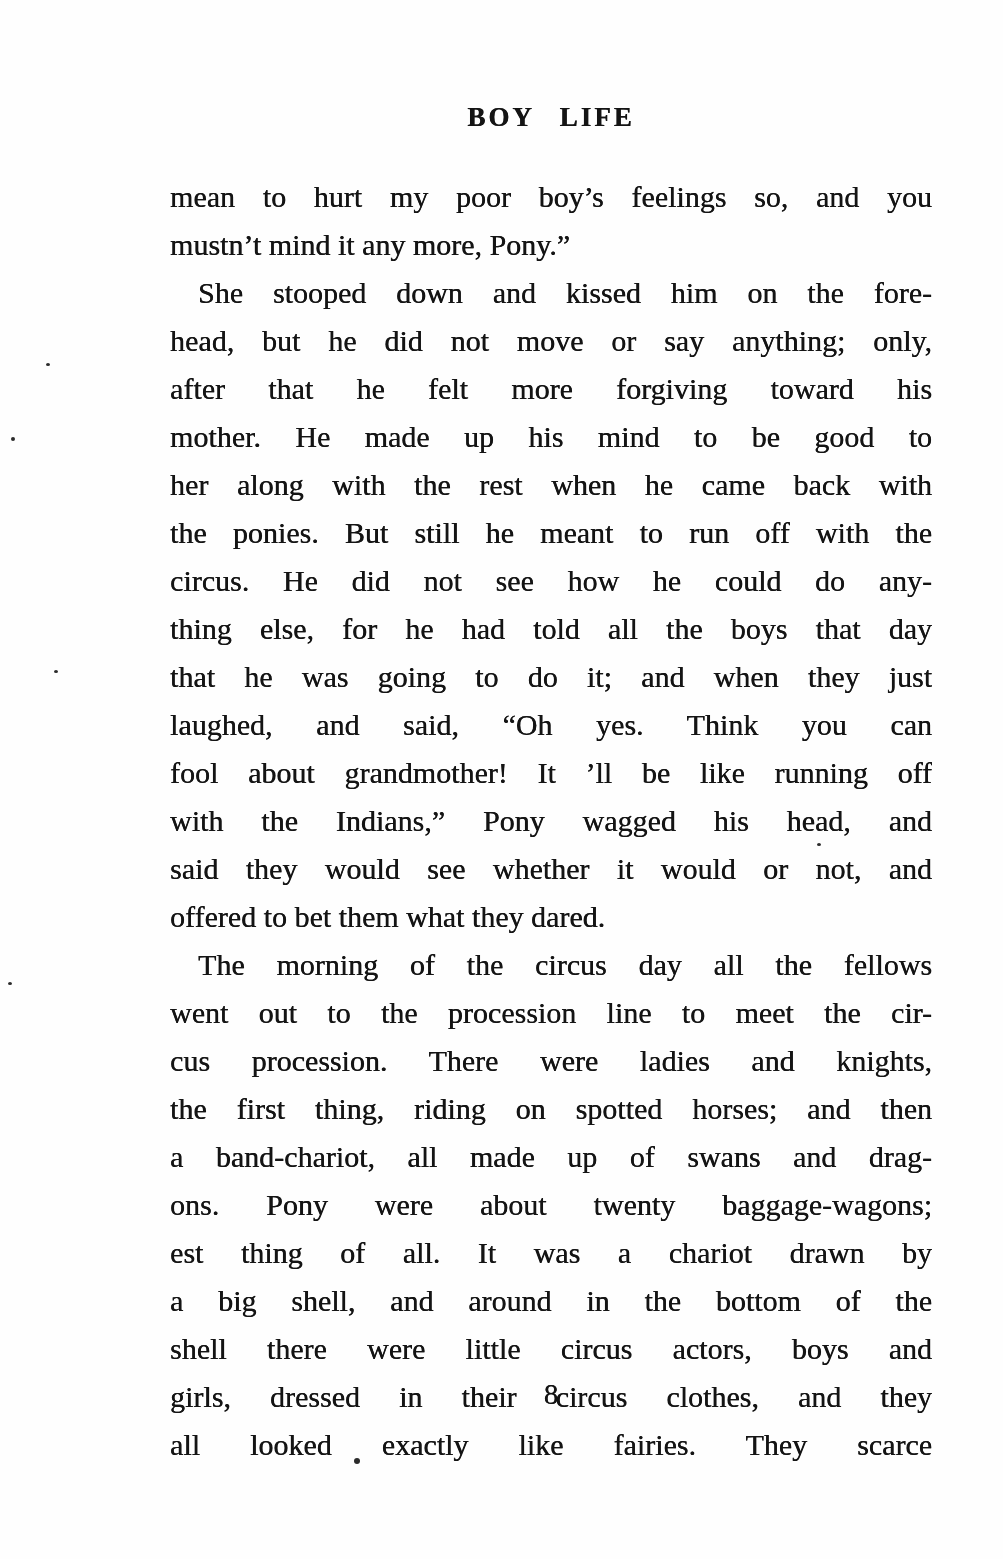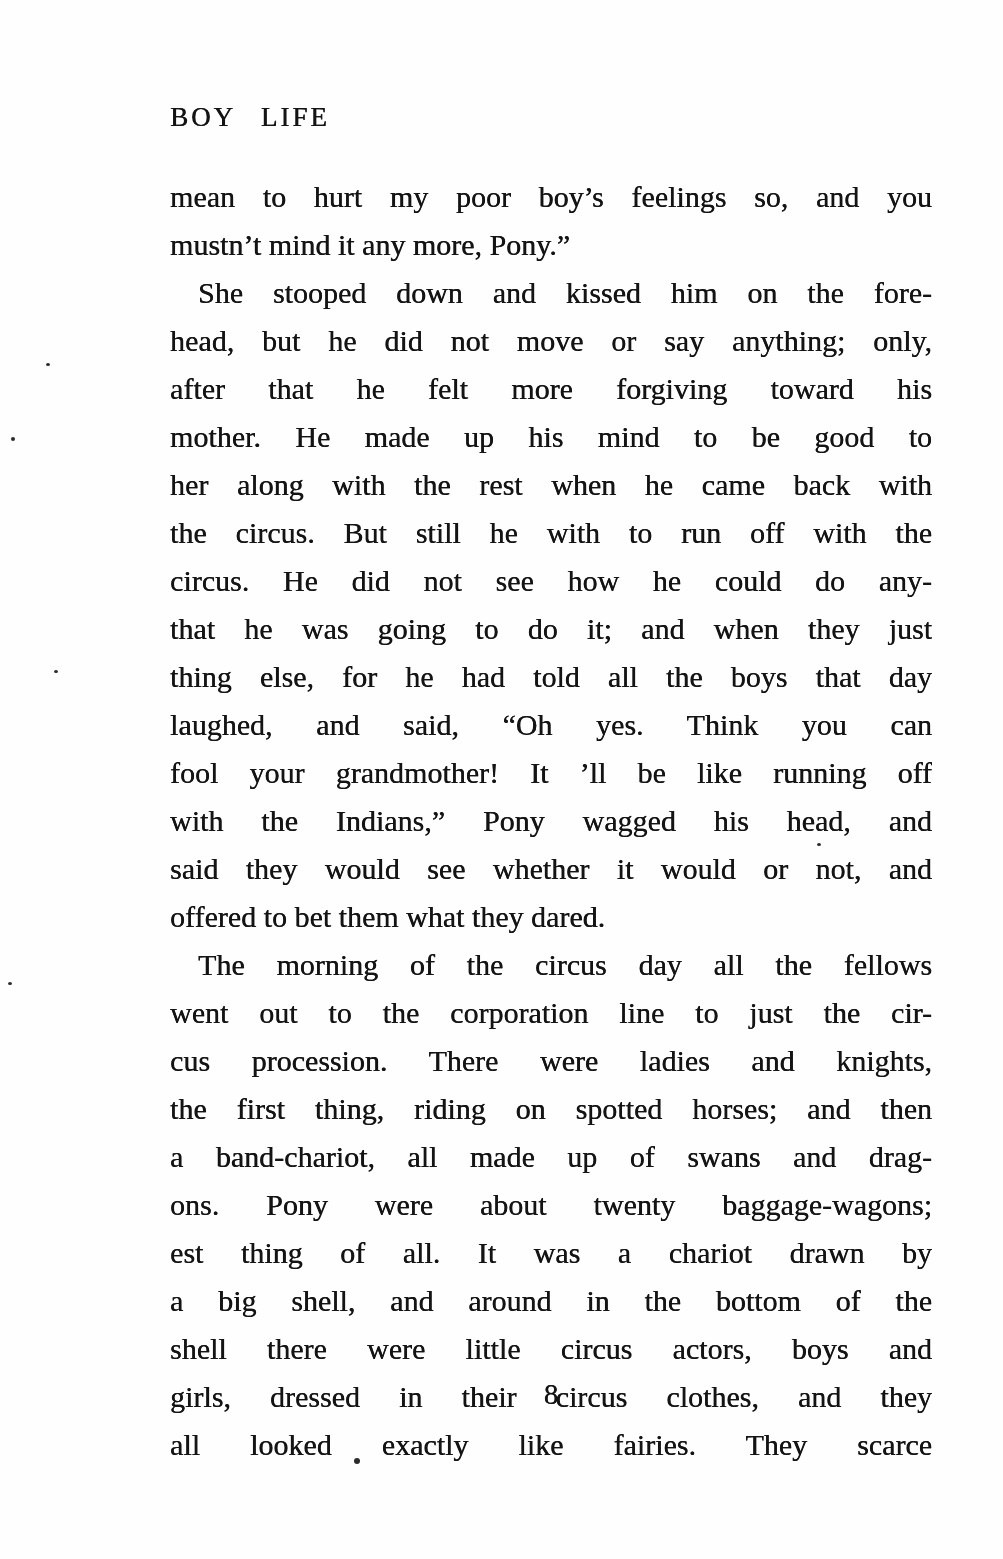--- a/index.html
+++ b/index.html
@@ -10,22 +10,23 @@
     background: #fefefe;
     color: #141414;
     font-family: "Liberation Serif", "DejaVu Serif", serif;
     overflow: hidden;
   }
   .running-head {
     position: absolute;
     top: 102px;
     left: 170px;
     width: 762px;
+    text-align: center;
     font-size: 27px;
-    font-weight: normal;
+    font-weight: bold;
     letter-spacing: 3px;
     word-spacing: 16px;
     text-shadow: 0.4px 0 0 currentColor;
   }
   .textblock {
     position: absolute;
     top: 170px;
     left: 170px;
     width: 762px;
   }
@@ -68,32 +69,32 @@
   <div class="textblock">
 
     <div class="ln j">mean to hurt my poor boy’s feelings so, and you</div>
     <div class="ln last">mustn’t mind it any more, Pony.”</div>
 
     <div class="ln j ind">She stooped down and kissed him on the fore-</div>
     <div class="ln j">head, but he did not move or say anything; only,</div>
     <div class="ln j">after that he felt more forgiving toward his</div>
     <div class="ln j">mother.  He made up his mind to be good to</div>
     <div class="ln j">her along with the rest when he came back with</div>
-    <div class="ln j">the circus.  But still he with to run off with the</div>
+    <div class="ln j">the ponies.  But still he meant to run off with the</div>
     <div class="ln j">circus.  He did not see how he could do any-</div>
+    <div class="ln j">thing else, for he had told all the boys that day</div>
     <div class="ln j">that he was going to do it; and when they just</div>
-    <div class="ln j">thing else, for he had told all the boys that day</div>
     <div class="ln j">laughed, and said, “Oh yes.  Think you can</div>
-    <div class="ln j">fool your grandmother!  It ’ll be like running off</div>
+    <div class="ln j">fool about grandmother!  It ’ll be like running off</div>
     <div class="ln j">with the Indians,” Pony wagged his head, and</div>
     <div class="ln j">said they would see whether it would or not, and</div>
     <div class="ln last">offered to bet them what they dared.</div>
 
     <div class="ln j ind">The morning of the circus day all the fellows</div>
-    <div class="ln j">went out to the corporation line to just the cir-</div>
+    <div class="ln j">went out to the procession line to meet the cir-</div>
     <div class="ln j">cus procession.  There were ladies and knights,</div>
     <div class="ln j">the first thing, riding on spotted horses; and then</div>
     <div class="ln j">a band-chariot, all made up of swans and drag-</div>
     <div class="ln j">ons.  Pony were about twenty baggage-wagons;</div>
     <div class="ln j">est thing of all.  It was a chariot drawn by</div>
     <div class="ln j">a big shell, and around in the bottom of the</div>
     <div class="ln j">shell there were little circus actors, boys and</div>
     <div class="ln j">girls, dressed in their circus clothes, and they</div>
     <div class="ln j">all looked exactly like fairies.  They scarce</div>
   </div>

